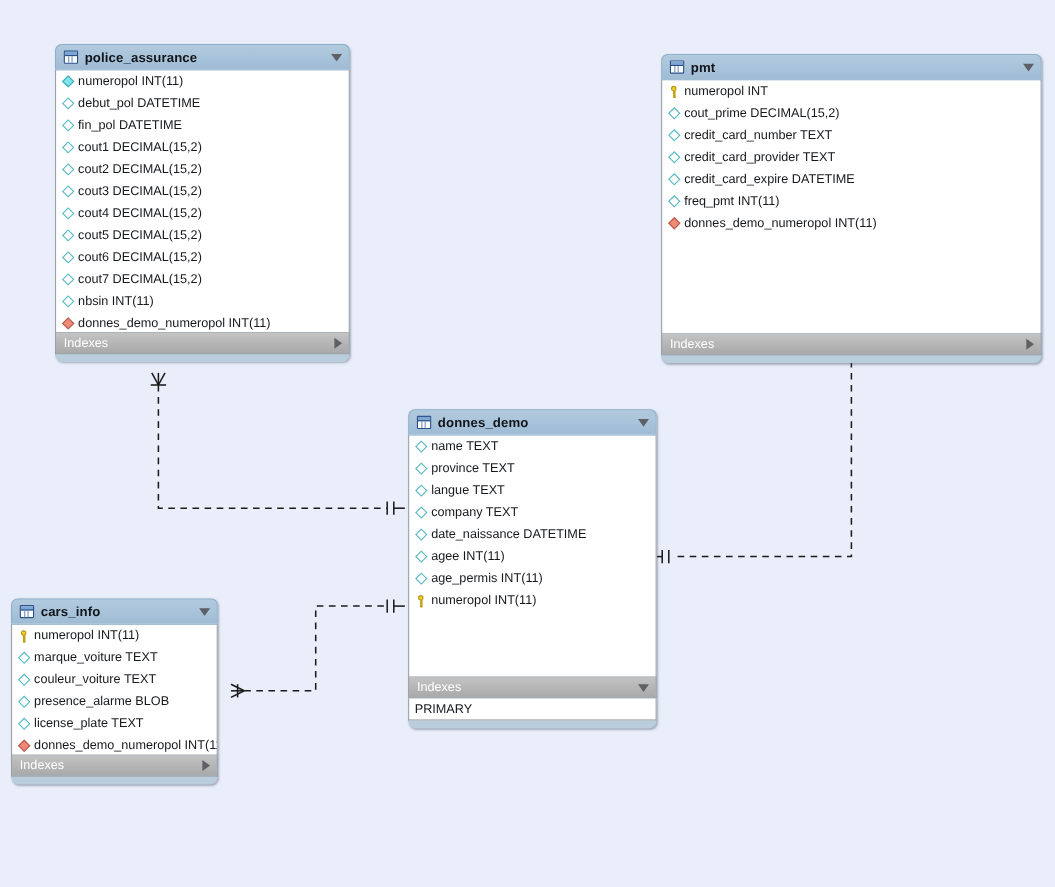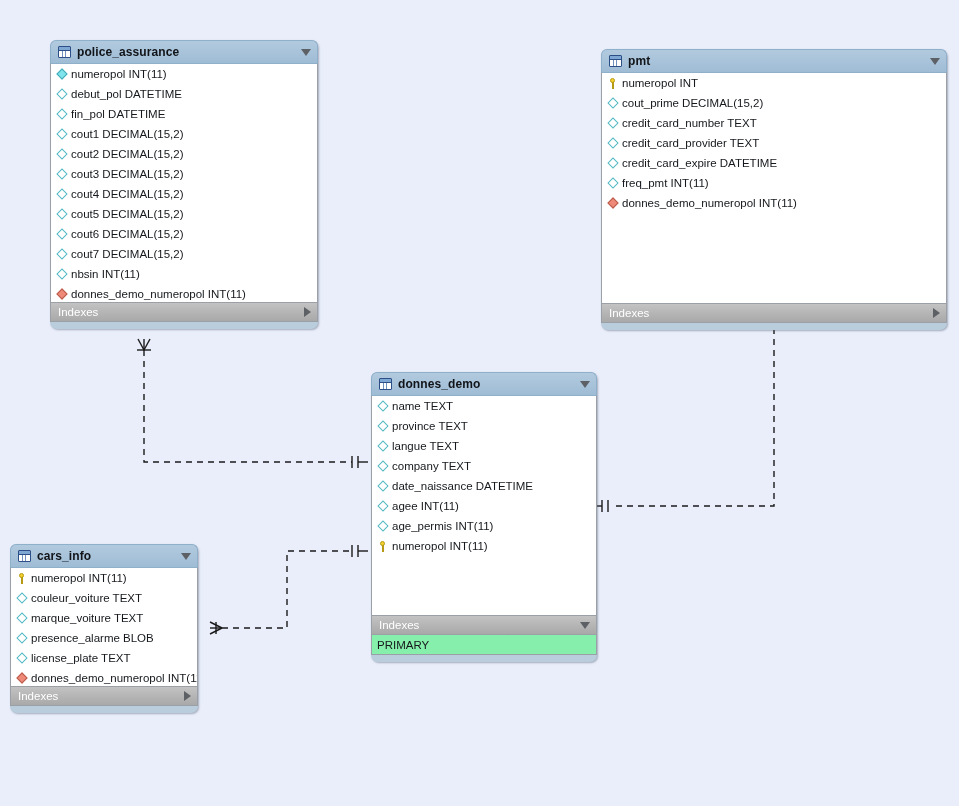--- a/index.html
+++ b/index.html
@@ -177,21 +177,21 @@
     border-bottom: 1px solid #9aa0a6;
     display: flex;
     align-items: center;
     padding: 0 6px 0 7px;
     font-size: 11.5px;
     color: #ffffff;
     font-weight: normal;
     text-align: center;
   }
   .idx-rows {
-    background: #86efac;
+    background: #ffffff;
     border-left: 1px solid #9aa0a6;
     border-right: 1px solid #9aa0a6;
     border-bottom: 1px solid #9aa0a6;
     box-sizing: border-box;
   }
   .idx-row {
     height: 19px;
     display: flex;
     align-items: center;
     padding-left: 5px;
@@ -414,25 +414,25 @@
           <span class="tbl-name">cars_info</span>
           <span class="caret"></span>
         </div>
         <div class="tbl-body" style="height: 120px;">
           <div class="fld">
             <span class="fld-ico ico-pk"></span>
             <span>numeropol INT(11)</span>
           </div>
           <div class="fld">
             <span class="fld-ico ico-col"></span>
+            <span>marque_voiture TEXT</span>
+          </div>
+          <div class="fld">
+            <span class="fld-ico ico-col"></span>
             <span>couleur_voiture TEXT</span>
-          </div>
-          <div class="fld">
-            <span class="fld-ico ico-col"></span>
-            <span>marque_voiture TEXT</span>
           </div>
           <div class="fld">
             <span class="fld-ico ico-col"></span>
             <span>presence_alarme BLOB</span>
           </div>
           <div class="fld">
             <span class="fld-ico ico-col"></span>
             <span>license_plate TEXT</span>
           </div>
           <div class="fld">

